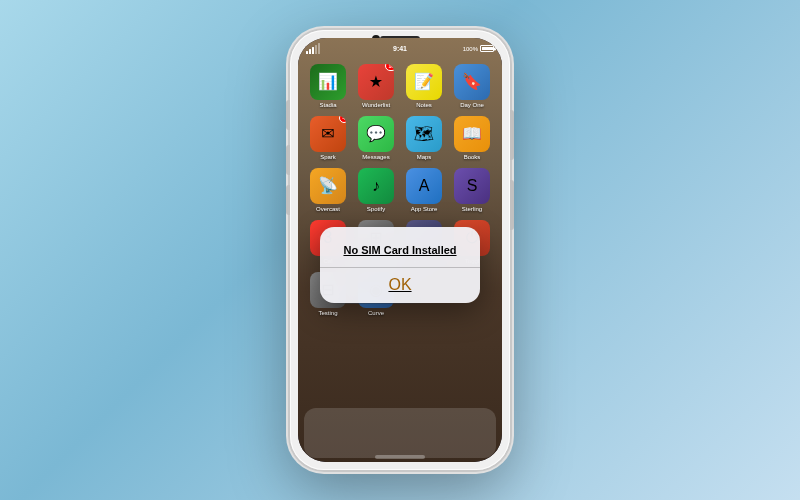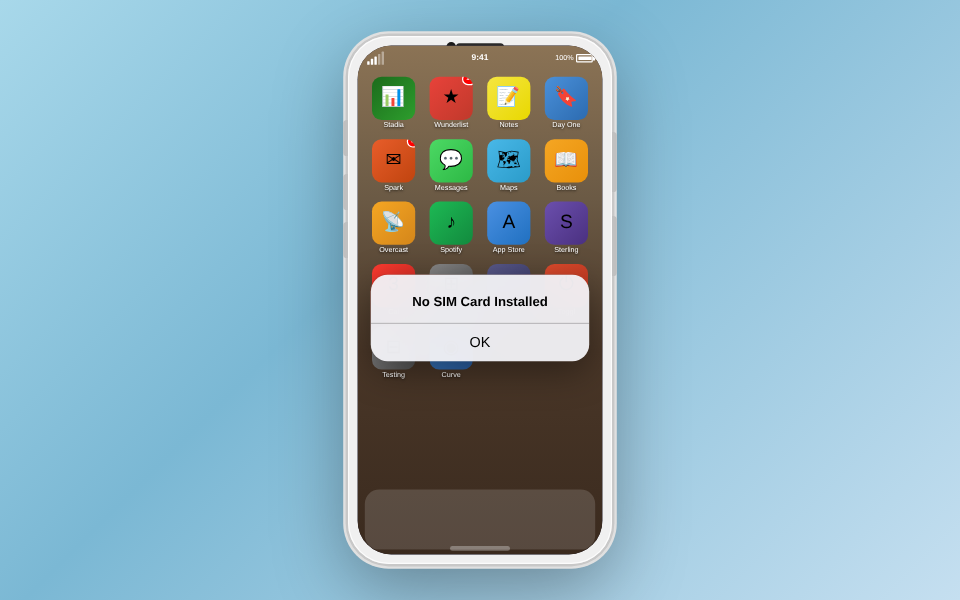--- a/index.html
+++ b/index.html
@@ -262,27 +262,28 @@
       left: 0;
       right: 0;
       bottom: 0;
       z-index: 100;
       display: flex;
       align-items: center;
       justify-content: center;
     }
 
     .alert-box {
-      width: 182px;
+      width: 160px;
       background: rgba(242, 242, 247, 0.95);
       border-radius: 14px;
       overflow: hidden;
       backdrop-filter: blur(20px);
       box-shadow: 0 8px 30px rgba(0,0,0,0.4);
       margin-top: 30px;
+      text-decoration: underline;
     }
 
     .alert-content {
       padding: 16px 14px 10px;
       text-align: center;
     }
 
     .alert-title {
       font-size: 11px;
       font-weight: 600;
@@ -293,23 +294,23 @@
     .alert-divider {
       height: 0.5px;
       background: rgba(0,0,0,0.2);
     }
 
     .alert-button {
       display: block;
       width: 100%;
       padding: 9px;
       text-align: center;
-      font-size: 12px;
+      font-size: 16px;
       font-weight: 400;
-      color: #000000;
+      color: #a16207;
       background: transparent;
       border: none;
       cursor: pointer;
     }
 
     
     .home-indicator {
       position: absolute;
       bottom: 3px;
       left: 50%;

